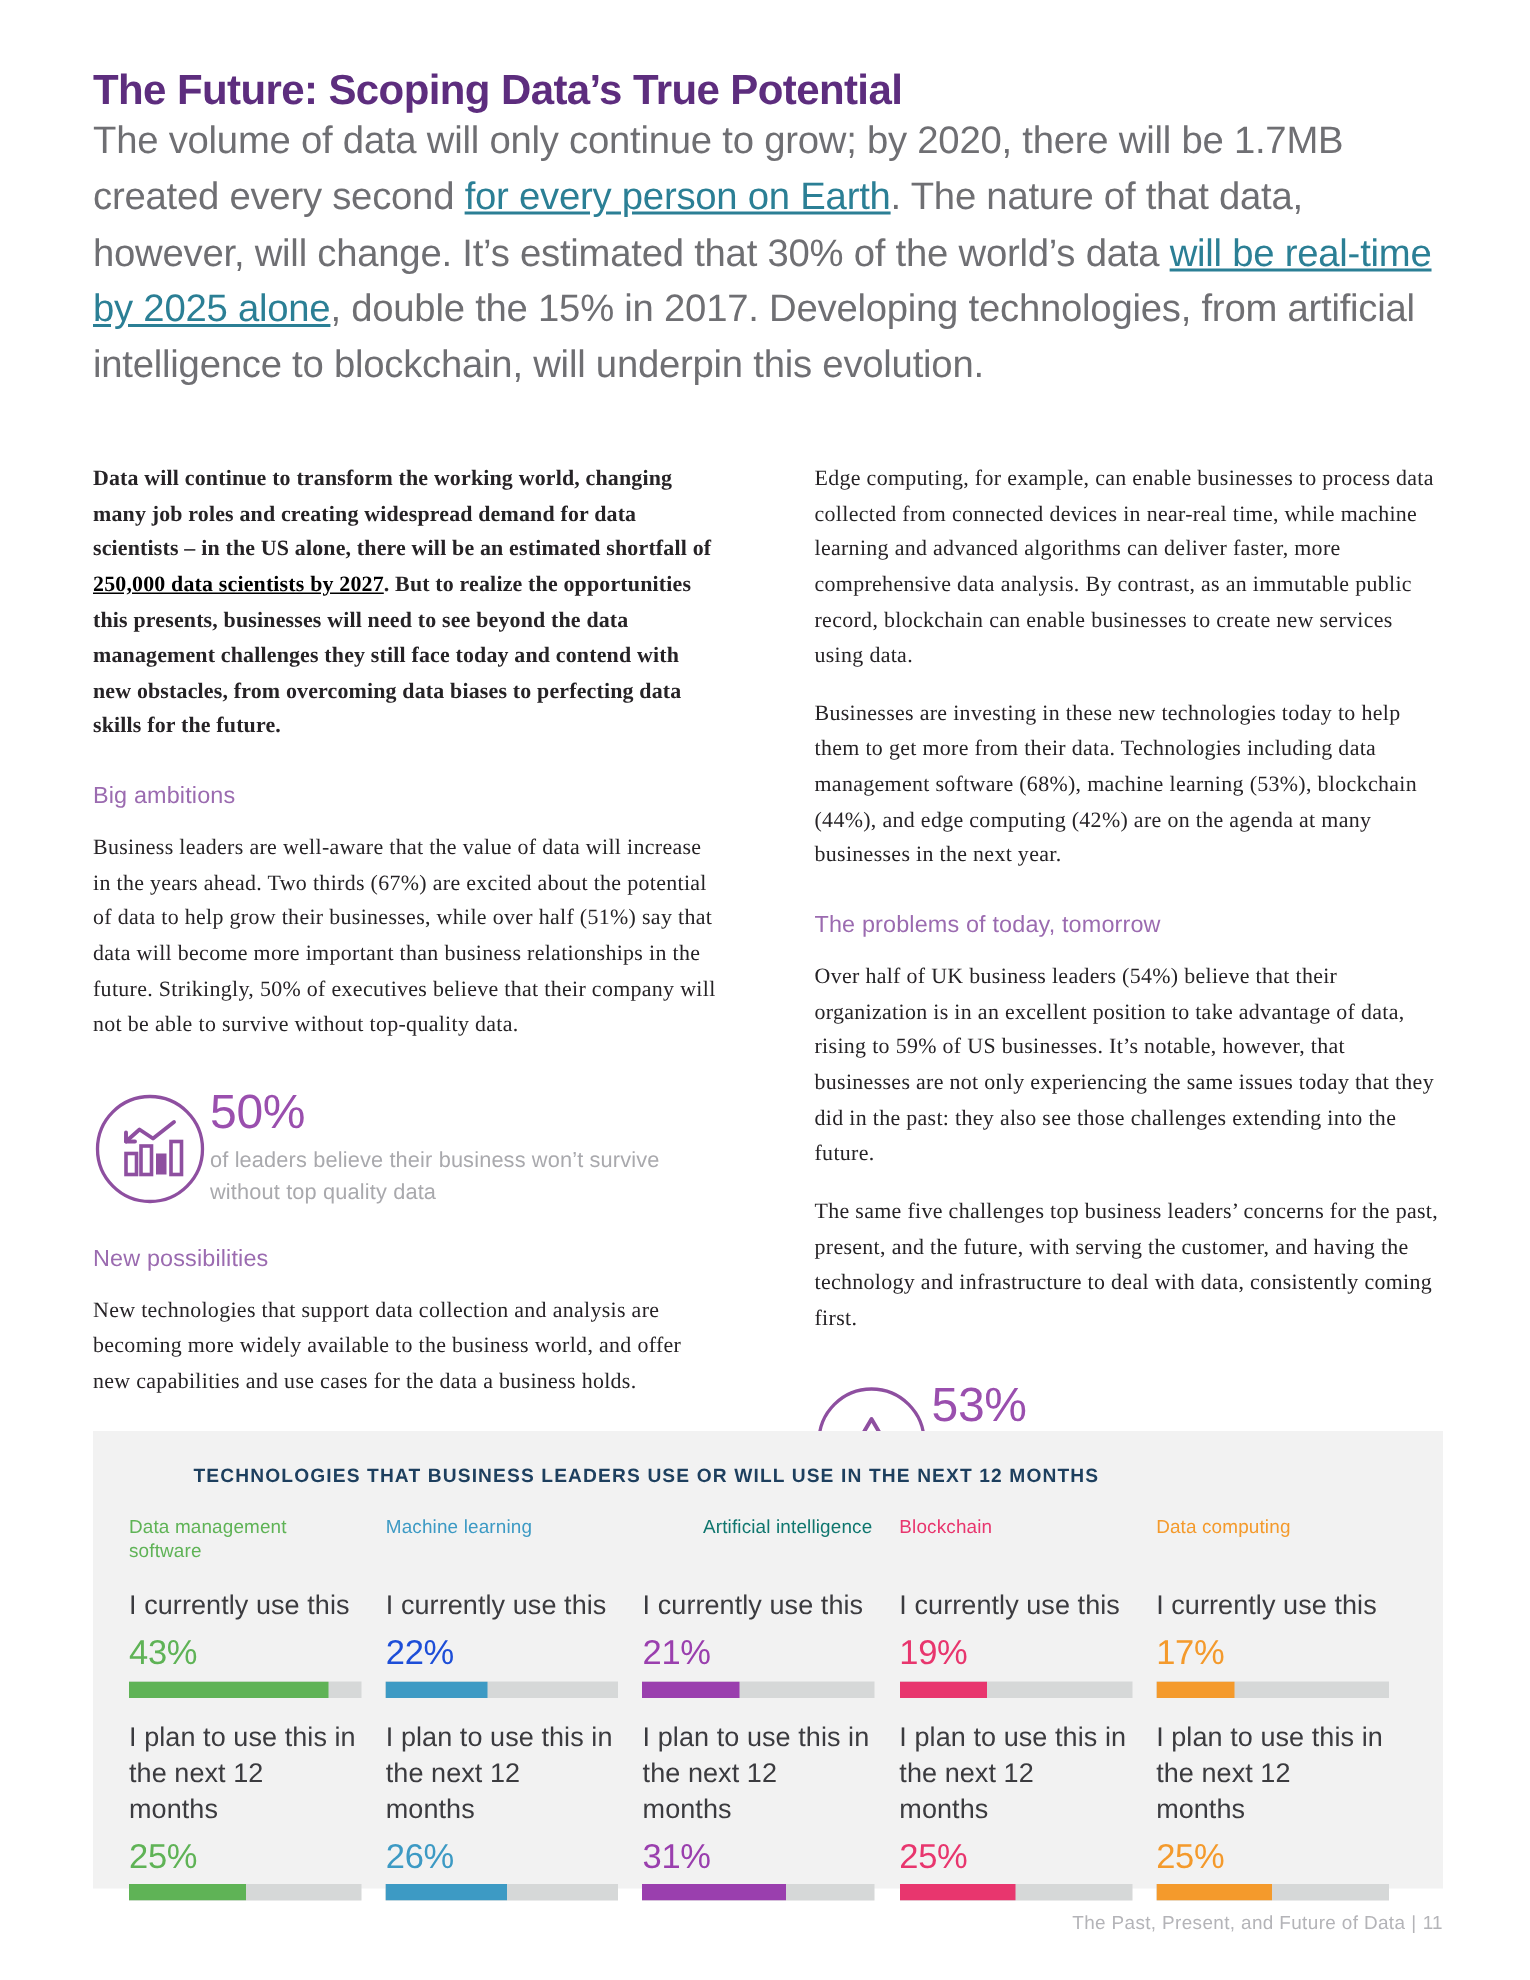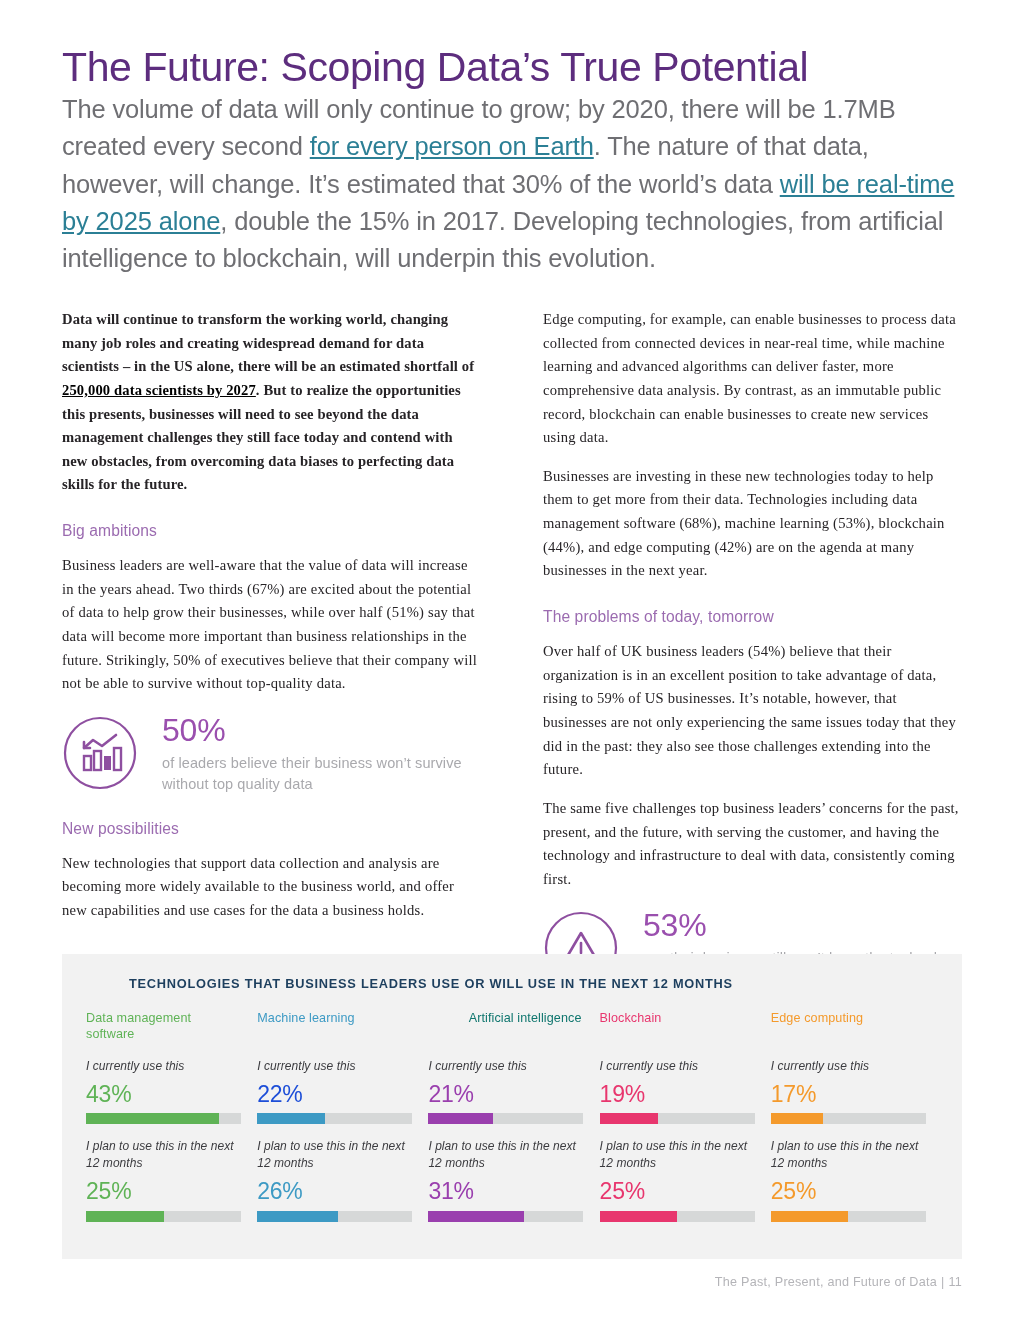--- a/index.html
+++ b/index.html
@@ -14,22 +14,22 @@
     position: relative;
     width: 1020px;
     height: 1320px;
     background: #ffffff;
     overflow: hidden;
   }
 
   
   .header { position: absolute; left: 62px; top: 44px; width: 900px; }
   .page-title {
-    font-size: 41px;
-    font-weight: 400;
+    font-size: 28px;
+    font-weight: 700;
     color: #5d2d7e;
     letter-spacing: -0.4px;
     line-height: 1.15;
     white-space: nowrap;
   }
   .lede {
     font-size: 25.5px;
     line-height: 1.46;
     color: #6f6f73;
     font-weight: 400;
@@ -74,23 +74,23 @@
     color: #9b6bb0;
     font-weight: 400;
     letter-spacing: 0.1px;
     margin-top: 25px;
     margin-bottom: 14px;
   }
 
   
   .stat {
     display: flex;
-    align-items: flex-start;
-    margin-top: 16px;
-    gap: 24px;
+    align-items: center;
+    margin-top: 27px;
+    gap: 2px;
   }
   .stat-icon {
     flex: 0 0 auto;
     width: 76px;
     height: 76px;
     margin-top: 3px;
   }
   .stat-body { padding-top: 2px; }
   .stat-num {
     font-size: 32px;
@@ -137,26 +137,25 @@
 
   .gcol-title {
     font-size: 12.6px;
     line-height: 1.28;
     letter-spacing: 0.1px;
     min-height: 34px;
     font-weight: 400;
   }
   .metric { margin-top: 14px; }
   .metric-label {
-    font-size: 12px;
+    font-size: 18px;
     color: #3b3b3f;
     line-height: 1.34;
     letter-spacing: 0.05px;
     min-height: 17px;
-    font-style: italic;
   }
   .metric-label.two { min-height: 34px; }
   .metric-value {
     font-size: 23px;
     line-height: 1.15;
     margin-top: 6px;
     letter-spacing: -0.2px;
     font-weight: 400;
   }
   .bar-track {
@@ -310,21 +309,21 @@
           </div>
           <div class="metric">
             <div class="metric-label two">I plan to use this in the next 12 months</div>
             <div class="metric-value" style="color: rgb(232, 54, 110);">25%</div>
             <div class="bar-track" style="background: rgb(214, 216, 216);">
               <div class="bar-fill" style="width: 50%; background: rgb(232, 54, 110);"></div>
             </div>
           </div>
         </div>
         <div class="gcol">
-          <div class="gcol-title" style="color: rgb(244, 154, 44);">Edge computing</div>
+          <div class="gcol-title" style="color: rgb(244, 154, 44);">Data computing</div>
           <div class="metric">
             <div class="metric-label">I currently use this</div>
             <div class="metric-value" style="color: rgb(244, 154, 44);">17%</div>
             <div class="bar-track" style="background: rgb(214, 216, 216);">
               <div class="bar-fill" style="width: 34%; background: rgb(244, 154, 44);"></div>
             </div>
           </div>
           <div class="metric">
             <div class="metric-label two">I plan to use this in the next 12 months</div>
             <div class="metric-value" style="color: rgb(244, 154, 44);">25%</div>

